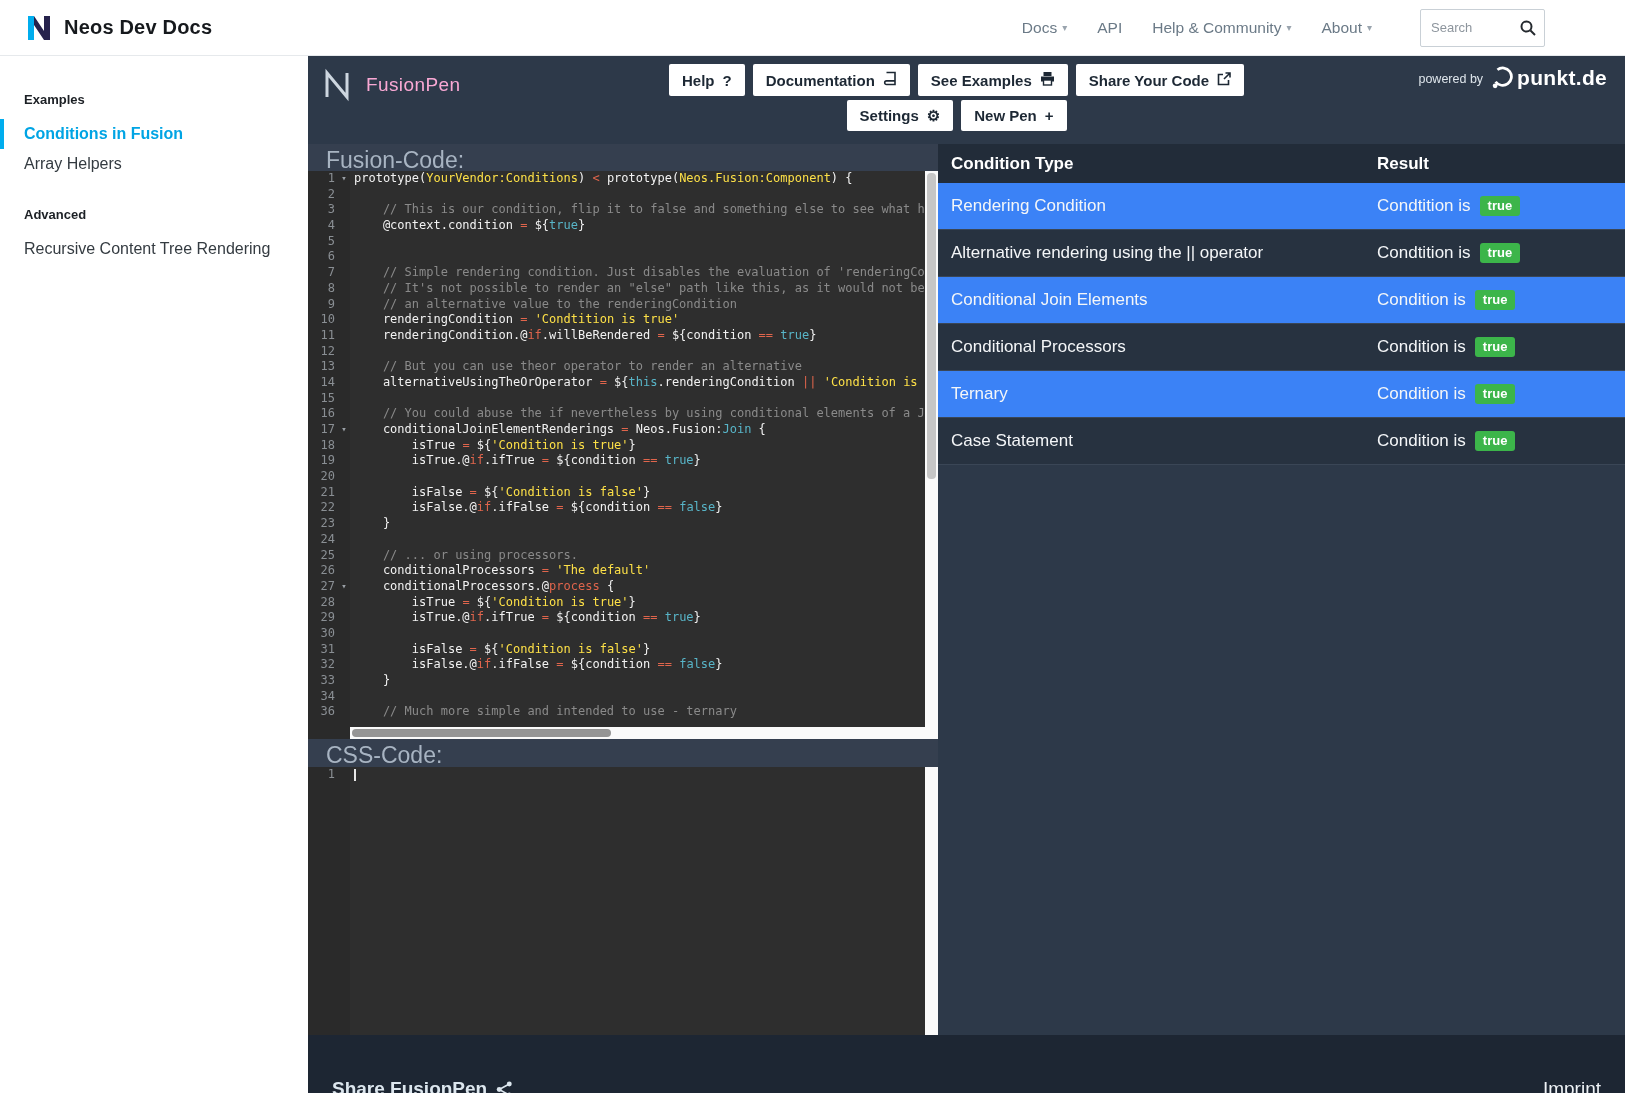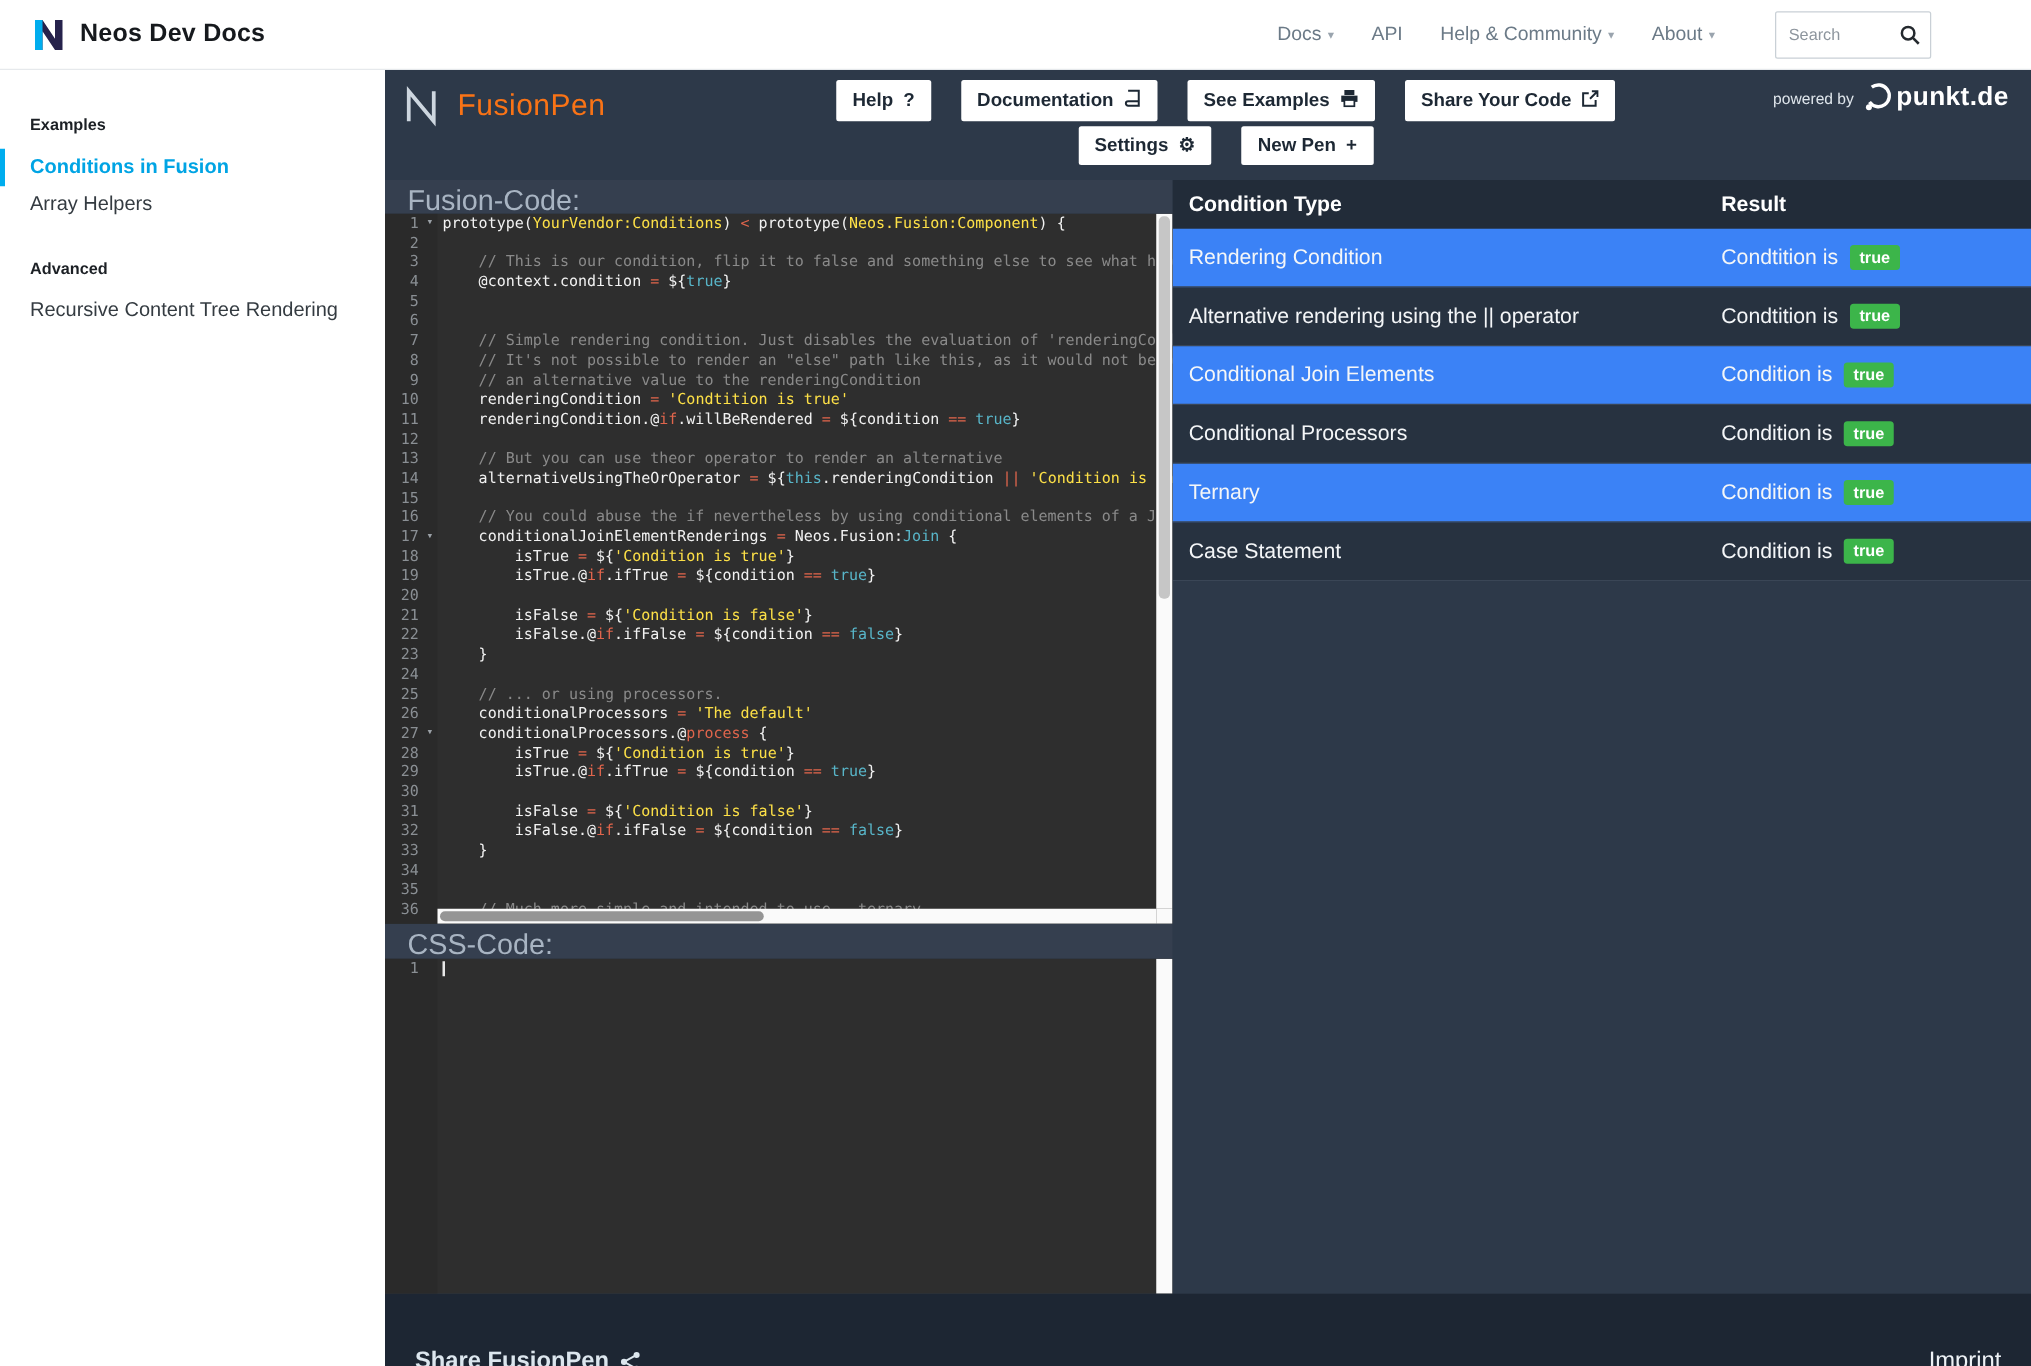--- a/index.html
+++ b/index.html
@@ -22,23 +22,23 @@
   .sidebar{width:308px;background:#fff;padding-top:36px;flex:none}
   .side-heading{font-size:13px;font-weight:bold;color:#1c2025;padding:0 24px;margin-bottom:12px}
   .side-item{font-size:16px;color:#343b41;padding:6px 24px;cursor:pointer}
   .side-item.active{color:#00a4e4;font-weight:bold;border-left:4px solid #00adee;padding-left:20px}
   .side-section{margin-bottom:28px}
 
   
   .main{flex:1;background:#2d3949;display:flex;flex-direction:column;color:#fff;overflow:hidden}
   .fp-header{height:88px;position:relative;flex:none}
   .fp-brand{position:absolute;left:12px;top:12px;display:flex;align-items:center;gap:12px}
-  .fp-title{font-size:24px;color:#f97316;font-weight:400;letter-spacing:.4px}
+  .fp-title{font-size:19px;color:#f9a8d4;font-weight:400;letter-spacing:.4px}
   .fp-buttons{position:absolute;left:361px;top:8px;display:flex;flex-direction:column;align-items:center;gap:4px}
-  .fp-row{display:flex;gap:24px}
+  .fp-row{display:flex;gap:8px}
   .fp-btn{background:#fff;color:#1d2834;font-size:15px;font-weight:bold;padding:7px 13px;border:none;border-radius:2px;display:flex;align-items:center;gap:8px;cursor:pointer;font-family:"Liberation Sans",sans-serif;white-space:nowrap}
   .btn-glyph{font-size:15px;font-weight:bold;line-height:1}
   .powered{position:absolute;right:18px;top:10px;display:flex;align-items:flex-end;gap:8px}
   .powered-text{font-size:12.5px;color:#dfe6ec;padding-bottom:4px}
   .punkt-logo{display:flex;align-items:center;gap:4px;cursor:pointer}
   .punkt-text{font-size:21px;font-weight:bold;color:#fff;letter-spacing:.3px}
 
   .content-row{display:flex;flex:1;overflow:hidden}
   .left-pane{width:630px;flex:none;display:flex;flex-direction:column}
   .code-label{height:27px;background:#353f4f;color:#a8b4c2;font-size:23px;padding:3px 0 0 18px;flex:none}
@@ -240,21 +240,20 @@
               <div class="cm-line"><span class="cm-gutter">25</span><span class="cm-fold"></span><span class="cm-code"><span class="tk-c">    // ... or using processors.</span></span></div>
               <div class="cm-line"><span class="cm-gutter">26</span><span class="cm-fold"></span><span class="cm-code"><span class="tk-p">    conditionalProcessors </span><span class="tk-k">=</span><span class="tk-p"> </span><span class="tk-s">'The default'</span></span></div>
               <div class="cm-line"><span class="cm-gutter">27</span><span class="cm-fold">▾</span><span class="cm-code"><span class="tk-p">    conditionalProcessors.@</span><span class="tk-k">process</span><span class="tk-p"> {</span></span></div>
               <div class="cm-line"><span class="cm-gutter">28</span><span class="cm-fold"></span><span class="cm-code"><span class="tk-p">        isTrue </span><span class="tk-k">=</span><span class="tk-p"> ${</span><span class="tk-s">'Condition is true'</span><span class="tk-p">}</span></span></div>
               <div class="cm-line"><span class="cm-gutter">29</span><span class="cm-fold"></span><span class="cm-code"><span class="tk-p">        isTrue.@</span><span class="tk-k">if</span><span class="tk-p">.ifTrue </span><span class="tk-k">=</span><span class="tk-p"> ${condition </span><span class="tk-k">==</span><span class="tk-p"> </span><span class="tk-a">true</span><span class="tk-p">}</span></span></div>
               <div class="cm-line"><span class="cm-gutter">30</span><span class="cm-fold"></span><span class="cm-code"></span></div>
               <div class="cm-line"><span class="cm-gutter">31</span><span class="cm-fold"></span><span class="cm-code"><span class="tk-p">        isFalse </span><span class="tk-k">=</span><span class="tk-p"> ${</span><span class="tk-s">'Condition is false'</span><span class="tk-p">}</span></span></div>
               <div class="cm-line"><span class="cm-gutter">32</span><span class="cm-fold"></span><span class="cm-code"><span class="tk-p">        isFalse.@</span><span class="tk-k">if</span><span class="tk-p">.ifFalse </span><span class="tk-k">=</span><span class="tk-p"> ${condition </span><span class="tk-k">==</span><span class="tk-p"> </span><span class="tk-a">false</span><span class="tk-p">}</span></span></div>
               <div class="cm-line"><span class="cm-gutter">33</span><span class="cm-fold"></span><span class="cm-code"><span class="tk-p">    }</span></span></div>
               <div class="cm-line"><span class="cm-gutter">34</span><span class="cm-fold"></span><span class="cm-code"></span></div>
-              <div class="cm-line"><span class="cm-gutter">35</span><span class="cm-fold"></span><span class="cm-code"></span></div>
               <div class="cm-line"><span class="cm-gutter">36</span><span class="cm-fold"></span><span class="cm-code"><span class="tk-c">    // Much more simple and intended to use - ternary</span></span></div>
             </div>
           <div class="vscroll">
               <div class="thumb"></div>
             </div>
           <div class="hscroll">
               <div class="thumb"></div>
             </div>
           <div class="scroll-corner"></div>
         </div>

